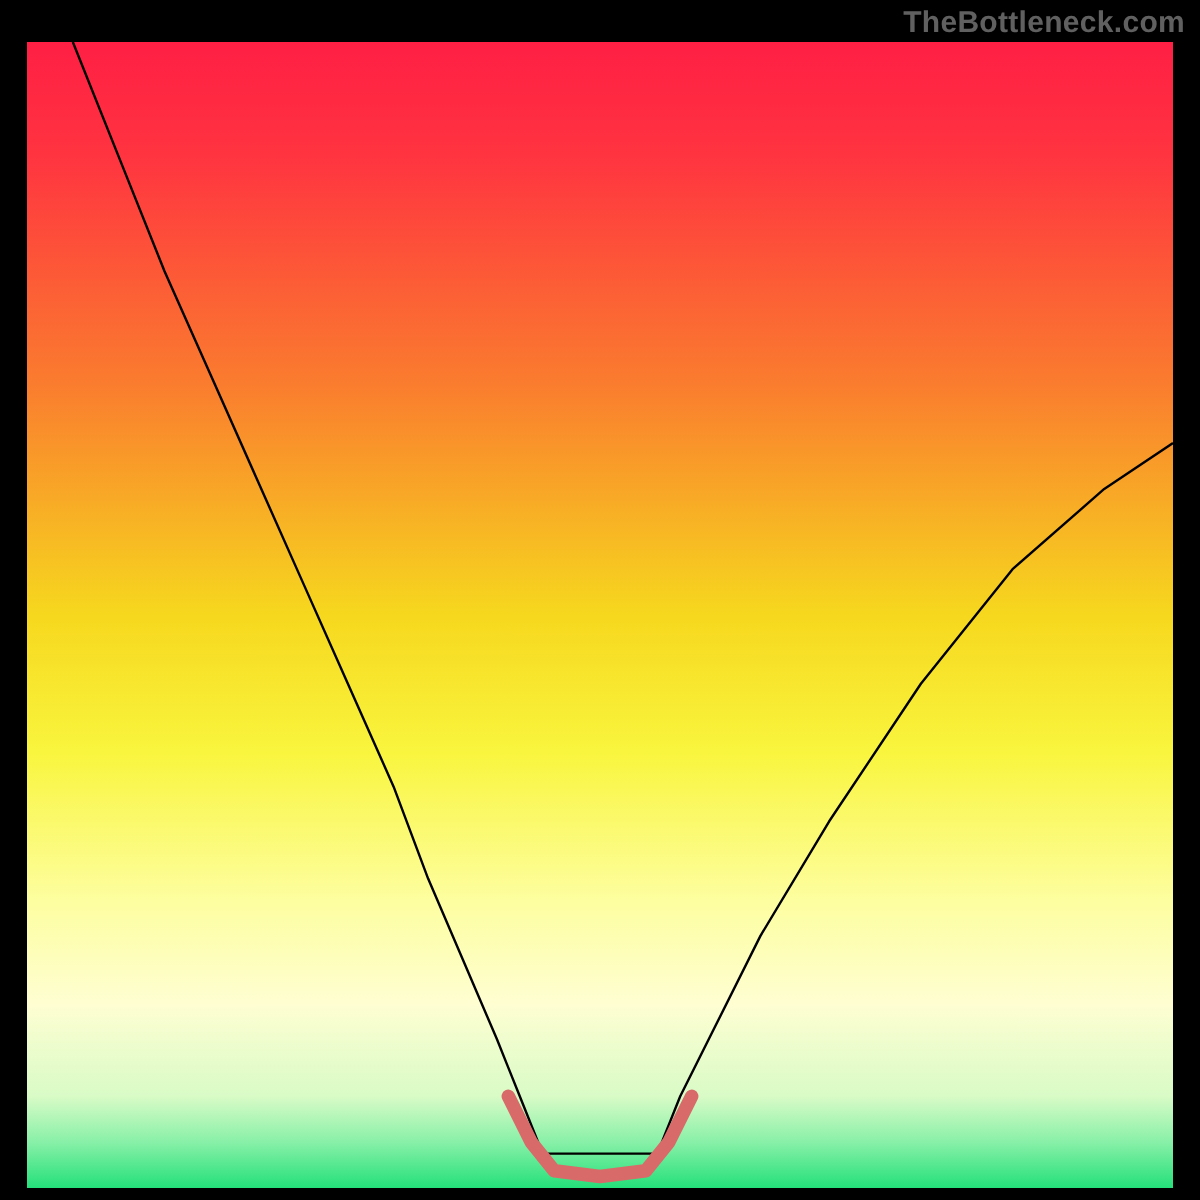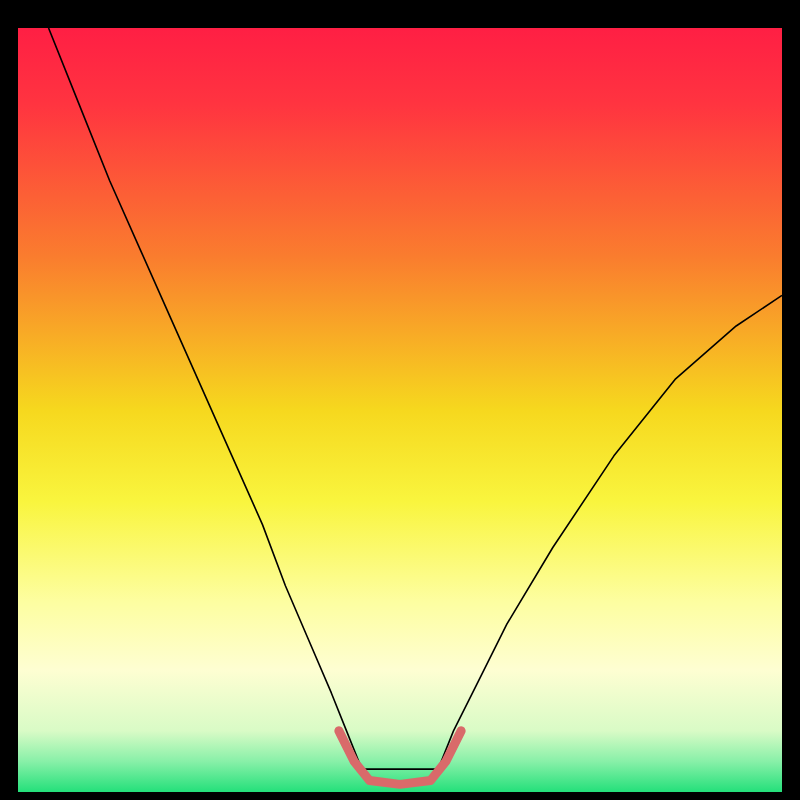--- a/index.html
+++ b/index.html
@@ -31,20 +31,21 @@
     position: absolute;
     left: 18px;
     top: 28px;
     display: block;
   }
 </style>
 </head>
 <body>
 
 <div class="stage">
+  <div class="watermark">TheBottleneck.com</div>
   <svg class="plot" width="764" height="764" viewBox="0 0 764 764" preserveAspectRatio="none">
       <defs>
         <linearGradient id="bg-grad" x1="0" y1="0" x2="0" y2="1">
           <stop offset="0%" stop-color="#ff1f44"></stop>
           <stop offset="10%" stop-color="#ff3440"></stop>
           <stop offset="30%" stop-color="#fa7d2e"></stop>
           <stop offset="50%" stop-color="#f6d81e"></stop>
           <stop offset="62%" stop-color="#f9f53e"></stop>
           <stop offset="75%" stop-color="#fdfea0"></stop>
           <stop offset="84%" stop-color="#fefed2"></stop>

